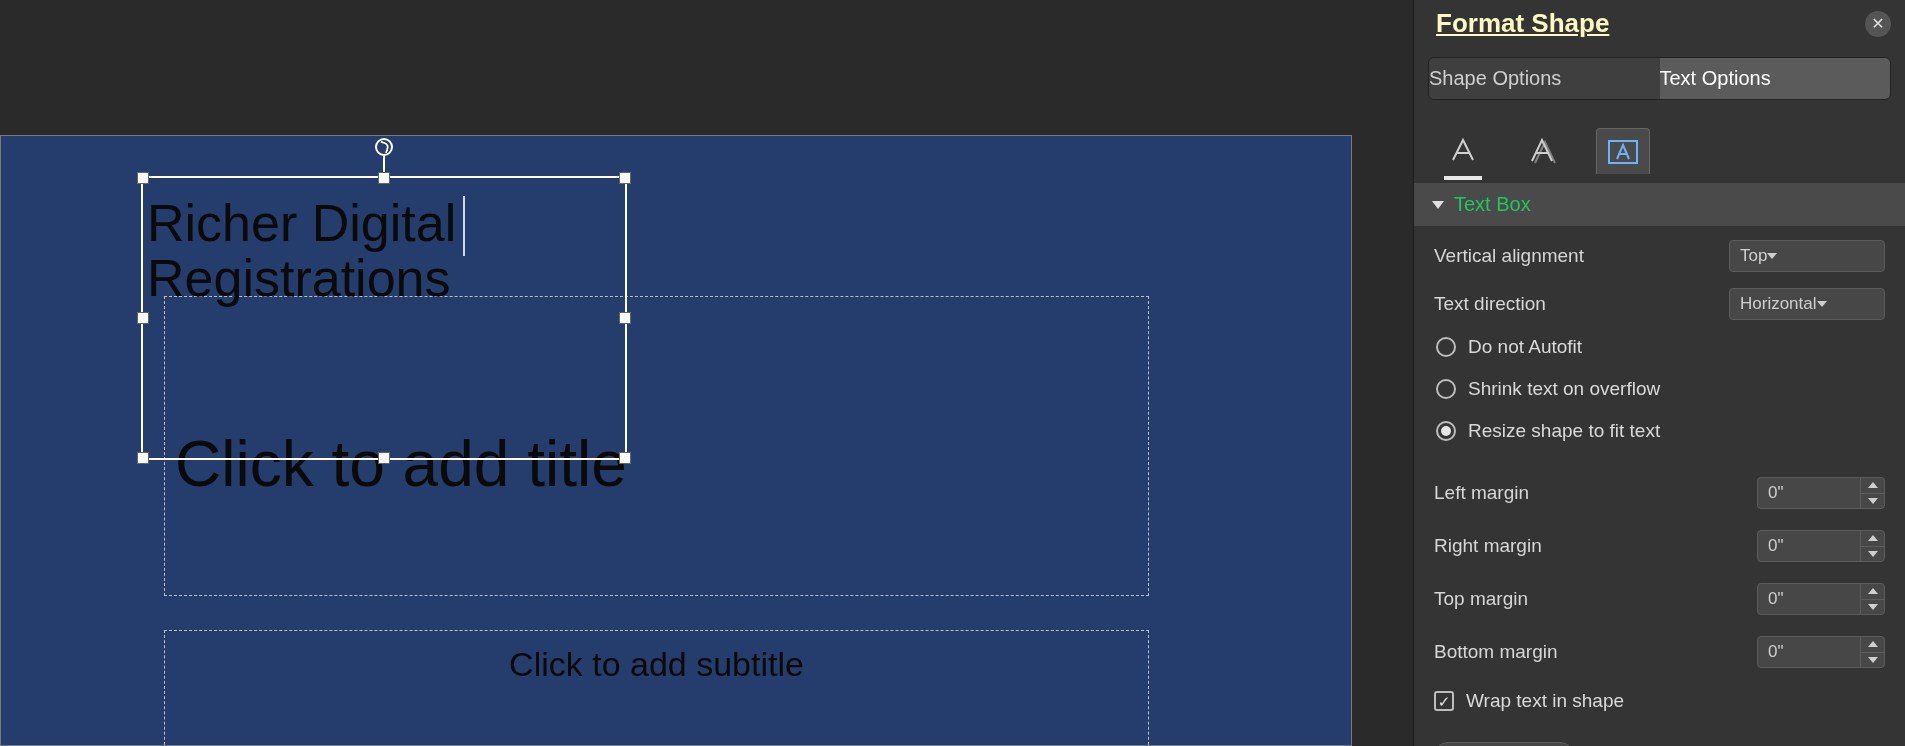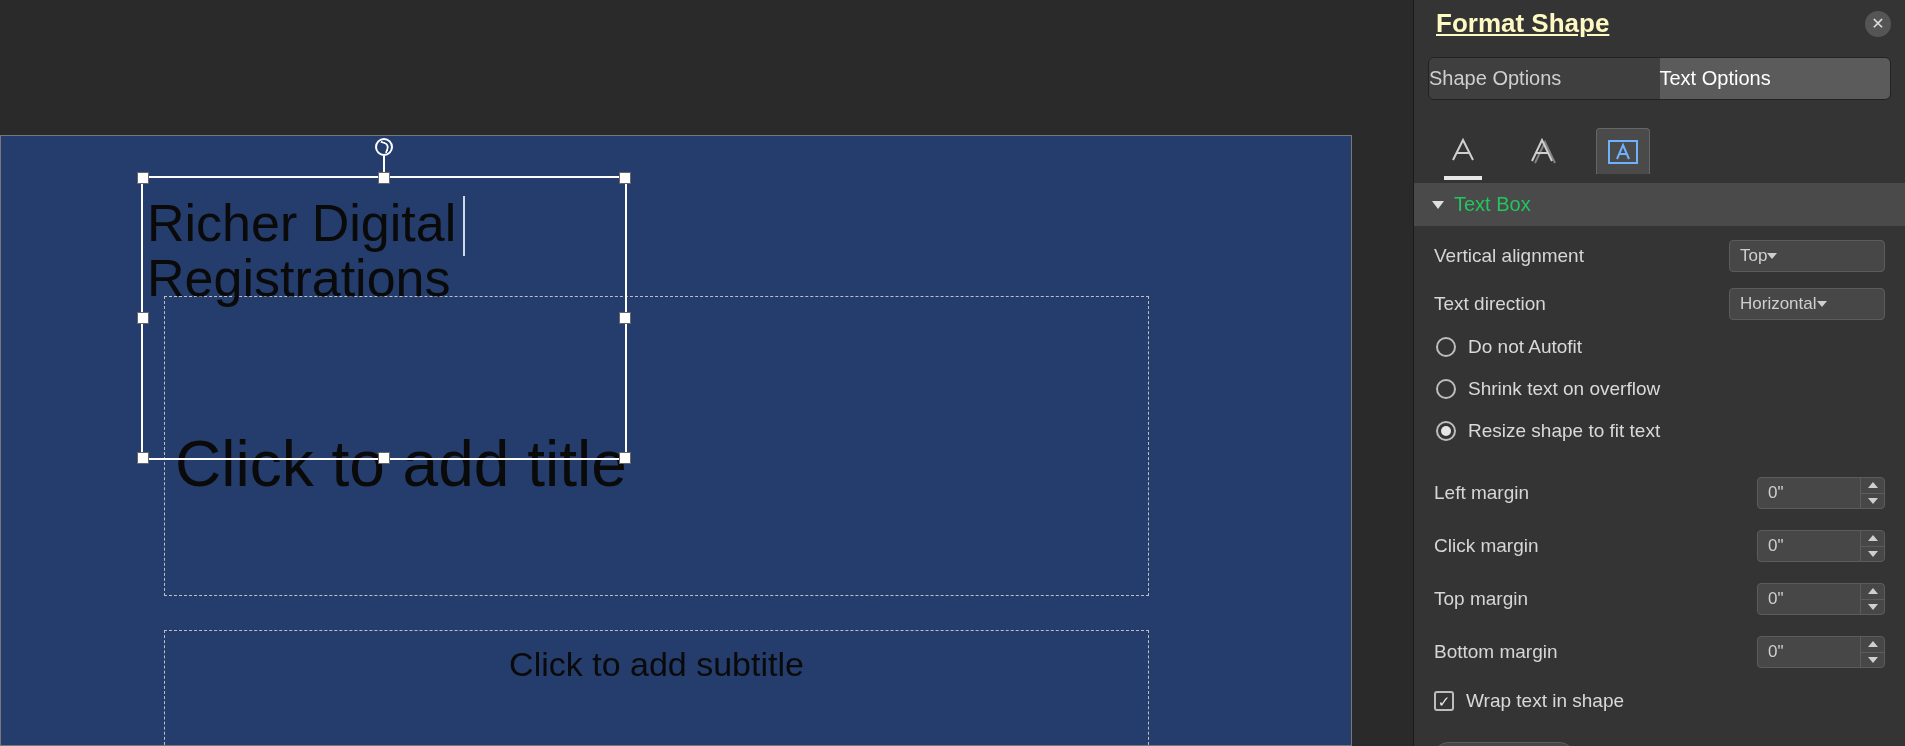--- a/index.html
+++ b/index.html
@@ -443,21 +443,21 @@
                 <span class="tri-up"></span>
               </div>
             <div class="sp-btn">
                 <span class="tri-dn"></span>
               </div>
           </div>
         </div>
       </div>
 
       <div class="row">
-        <span class="lbl">Click margin</span>
+        <span class="lbl">Right margin</span>
         <div class="spinner">
           <span class="sp-val">0"</span>
           <div class="sp-btns">
             <div class="sp-btn">
                 <span class="tri-up"></span>
               </div>
             <div class="sp-btn">
                 <span class="tri-dn"></span>
               </div>
           </div>

